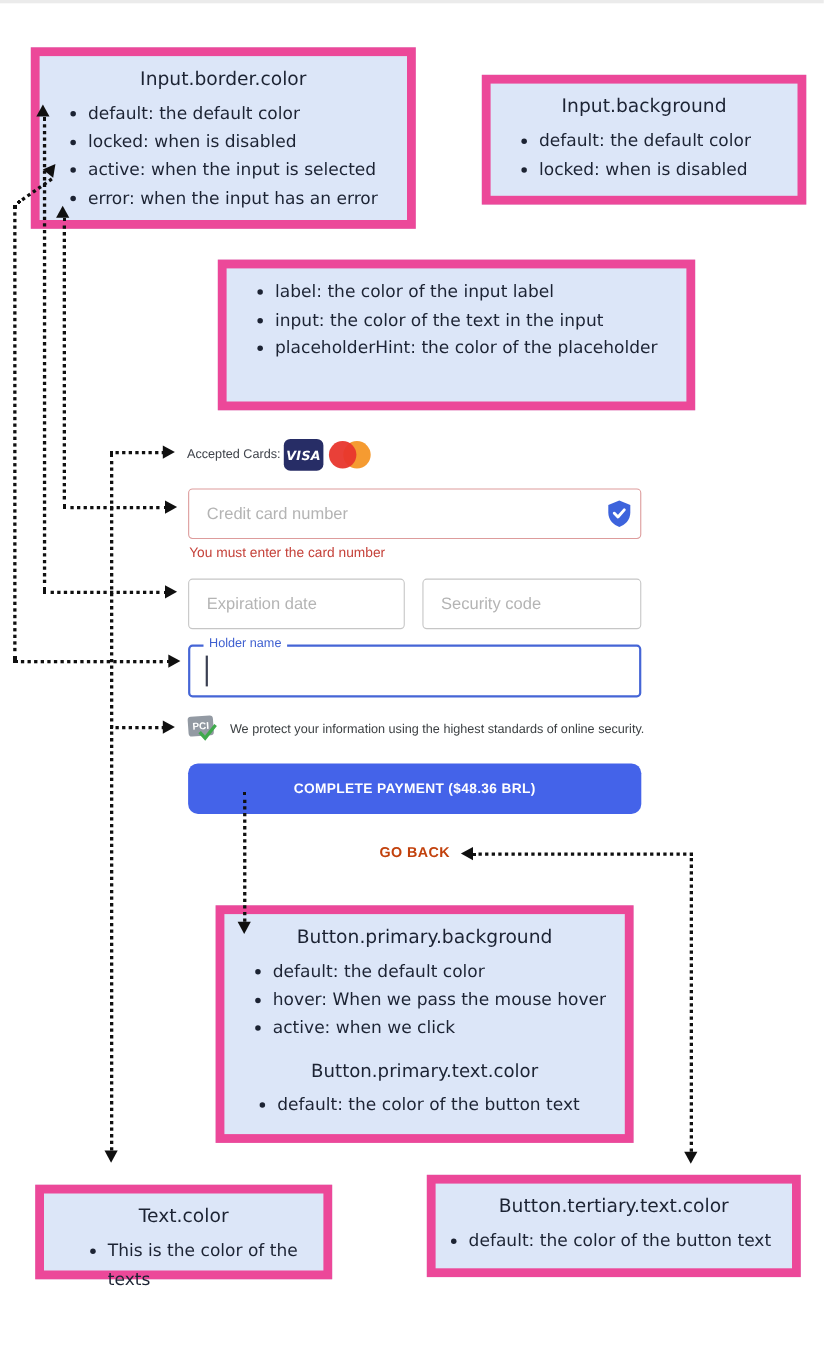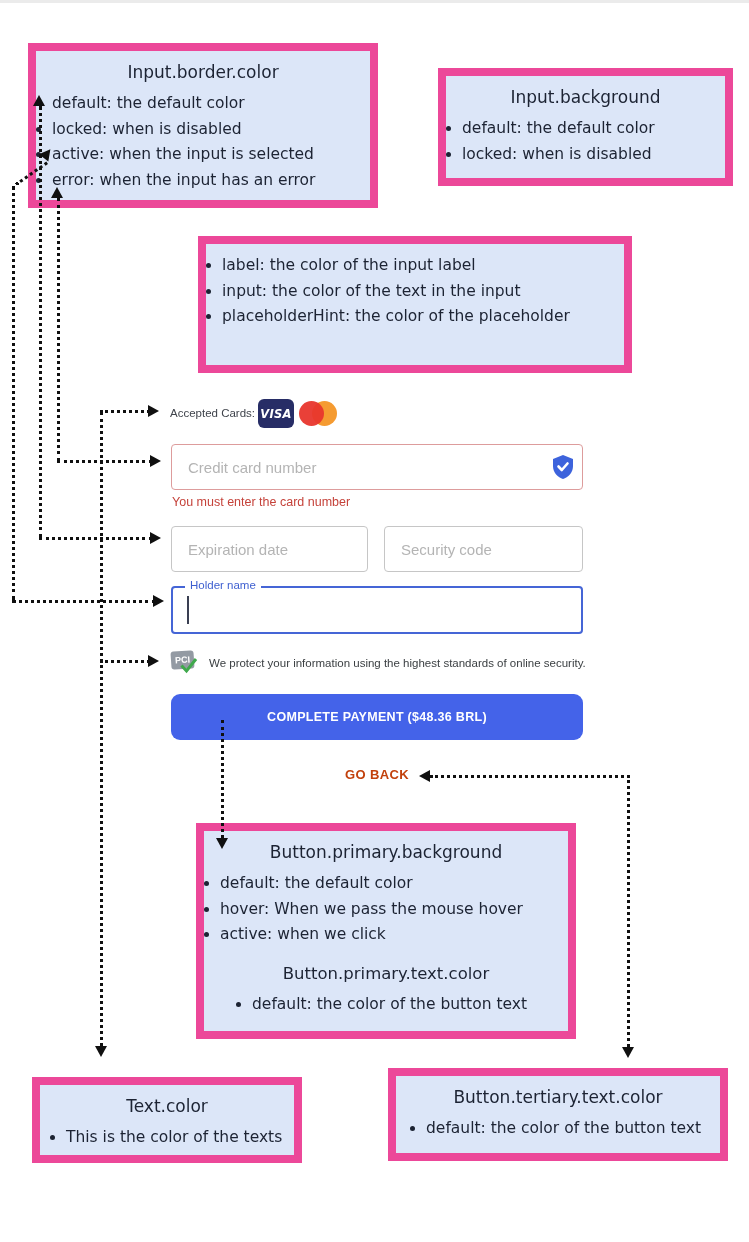--- a/index.html
+++ b/index.html
@@ -2,21 +2,21 @@
 <html><head>
 <meta charset="utf-8">
 <style>
   html,body{margin:0;padding:0;background:#fff;}
   .page{position:relative;width:749px;height:1242px;background:#ffffff;overflow:hidden;
         font-family:"DejaVu Sans",sans-serif;}
   
   .note{position:absolute;background:#dce6f8;border:8px solid #ec4899;box-sizing:border-box;
         color:#1c2333;}
   .note-title{text-align:center;font-size:17px;padding-top:11px;}
-  .note ul{margin:9px 0 0 0;padding-left:16px;}
+  .note ul{margin:9px 0 0 0;padding-left:44px;}
   .note li{font-size:15.5px;line-height:25.5px;}
   .note .sub-title{text-align:center;font-size:16.5px;margin-top:16px;}
   .note .sub-list{padding-left:48px;}
   
   .hline{position:absolute;border-top:3px dotted #101010;height:0;}
   .vline{position:absolute;border-left:3px dotted #101010;width:0;}
   .dline{position:absolute;border-top:3px dotted #101010;height:0;transform-origin:left center;}
   .arr{position:absolute;width:0;height:0;}
   .arr.right{border-top:6px solid transparent;border-bottom:6px solid transparent;border-left:11px solid #101010;}
   .arr.left{border-top:6px solid transparent;border-bottom:6px solid transparent;border-right:11px solid #101010;}
@@ -97,21 +97,21 @@
       <li>active: when we click</li>
     </ul>
     <div class="sub-title">Button.primary.text.color</div>
     <ul class="sub-list">
       <li>default: the color of the button text</li>
     </ul>
   </div>
 
   <div class="note" style="left:32px;top:1077px;width:270px;height:86px;">
     <div class="note-title">Text.color</div>
-    <ul style="padding-left:26px;">
+    <ul style="padding-left:26px;margin-left:32px;">
       <li>This is the color of the texts</li>
     </ul>
   </div>
 
   <div class="note" style="left:388px;top:1068px;width:340px;height:93px;">
     <div class="note-title">Button.tertiary.text.color</div>
     <ul style="padding-left:30px;">
       <li>default: the color of the button text</li>
     </ul>
   </div>

